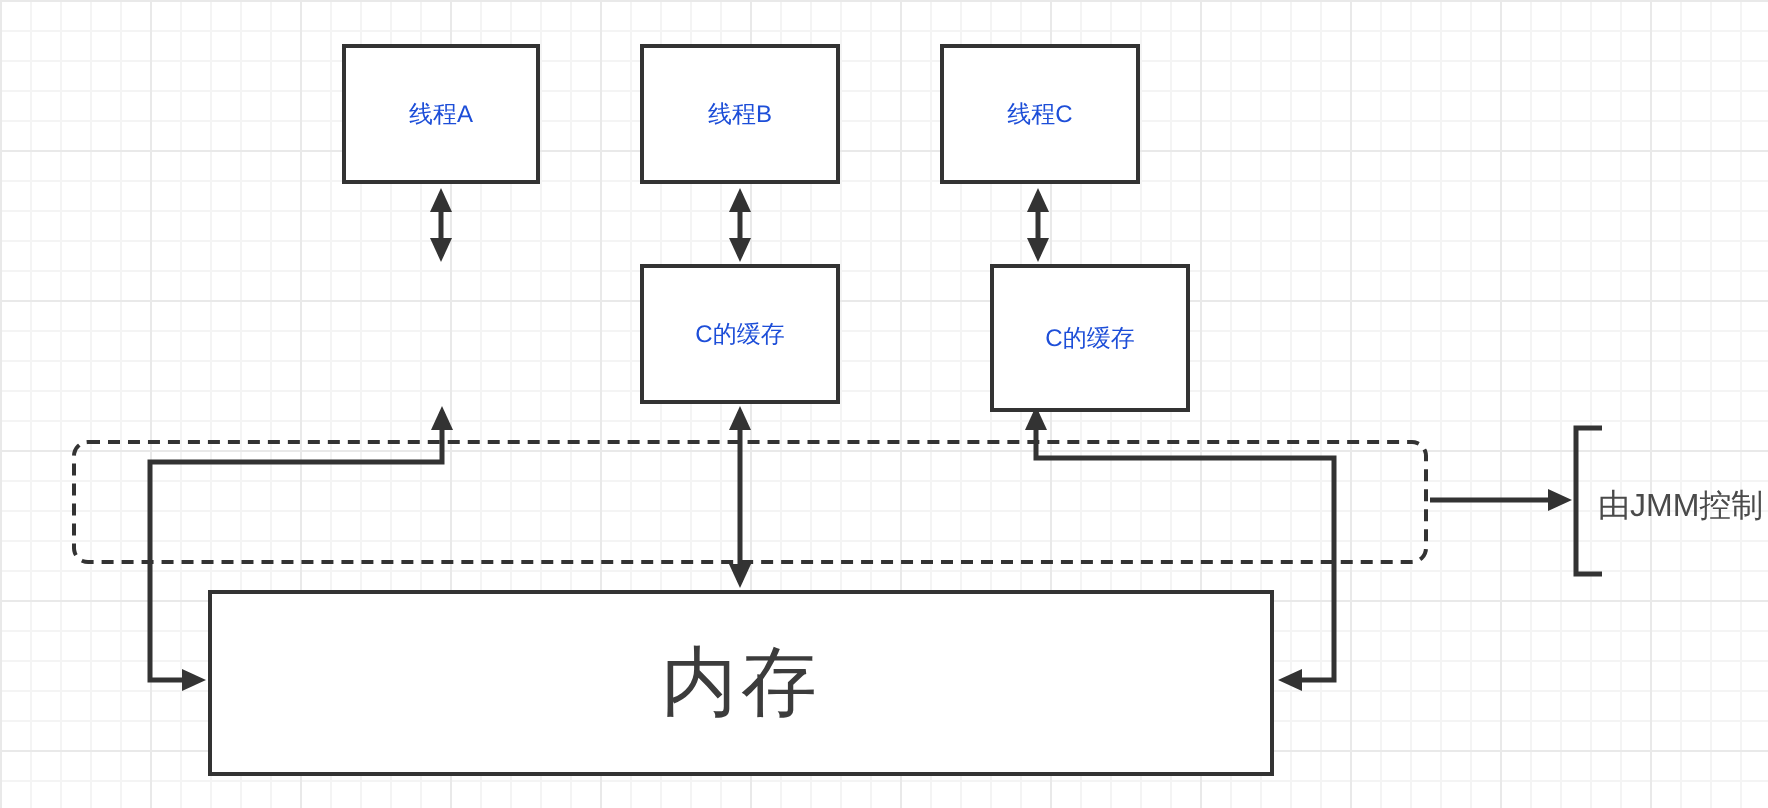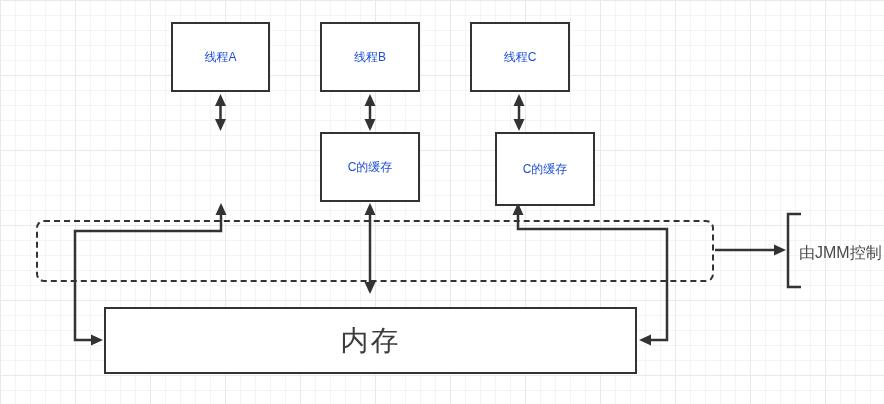--- a/index.html
+++ b/index.html
@@ -33,25 +33,24 @@
   }
 
   #node-thread-a { left: 171px; top: 22px;  width: 99px;  height: 70px; }
   #node-thread-b { left: 320px; top: 22px;  width: 100px; height: 70px; }
   #node-thread-c { left: 470px; top: 22px;  width: 100px; height: 70px; }
   #node-cache-a  { left: 171px; top: 132px; width: 99px;  height: 70px; }
   #node-cache-b  { left: 320px; top: 132px; width: 100px; height: 70px; }
   #node-cache-c  { left: 495px; top: 132px; width: 100px; height: 74px; }
 
   #node-memory {
-    left: 104px; top: 295px; width: 533px; height: 67px;
-    font-size: 28px;
+    left: 104px; top: 295px; width: 533px; height: 93px;
+    font-size: 38px;
     color: #3c3c3c;
     letter-spacing: 2px;
-    margin-top: 12px;
   }
 
   .dashed-region {
     position: absolute;
     box-sizing: border-box;
     left: 36px; top: 220px; width: 678px; height: 62px;
     border: 2px dashed #333333;
     border-radius: 8px;
     z-index: 1;
   }

